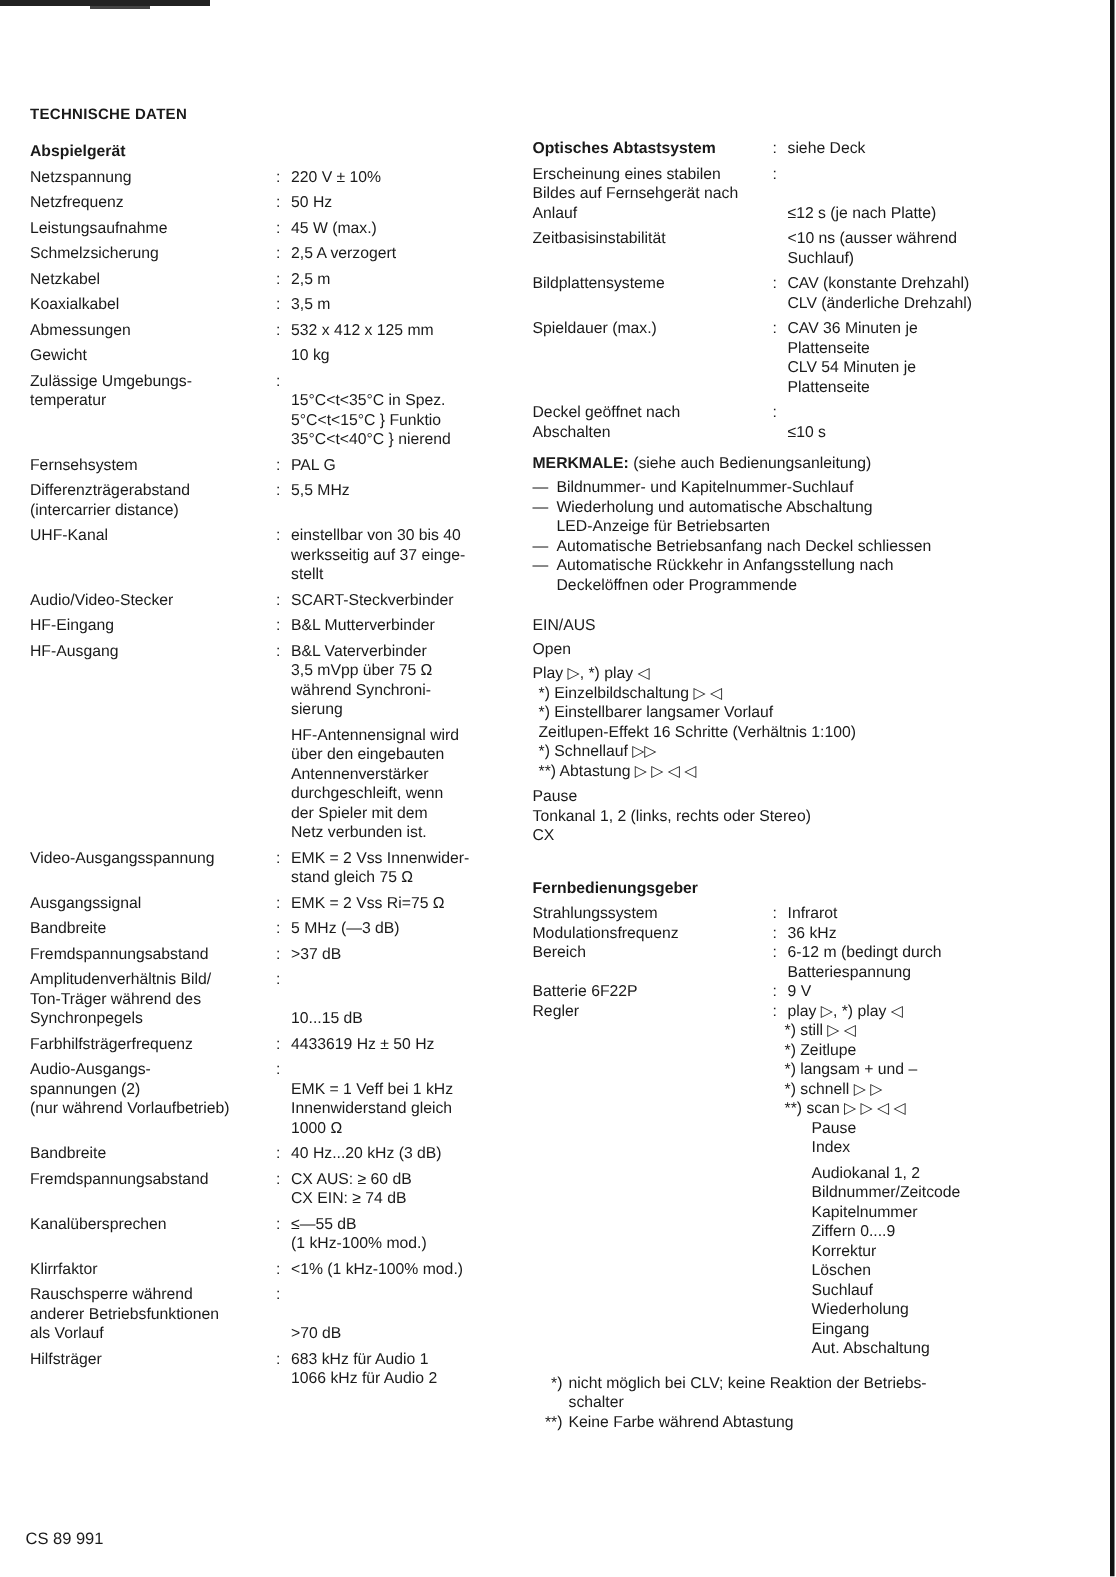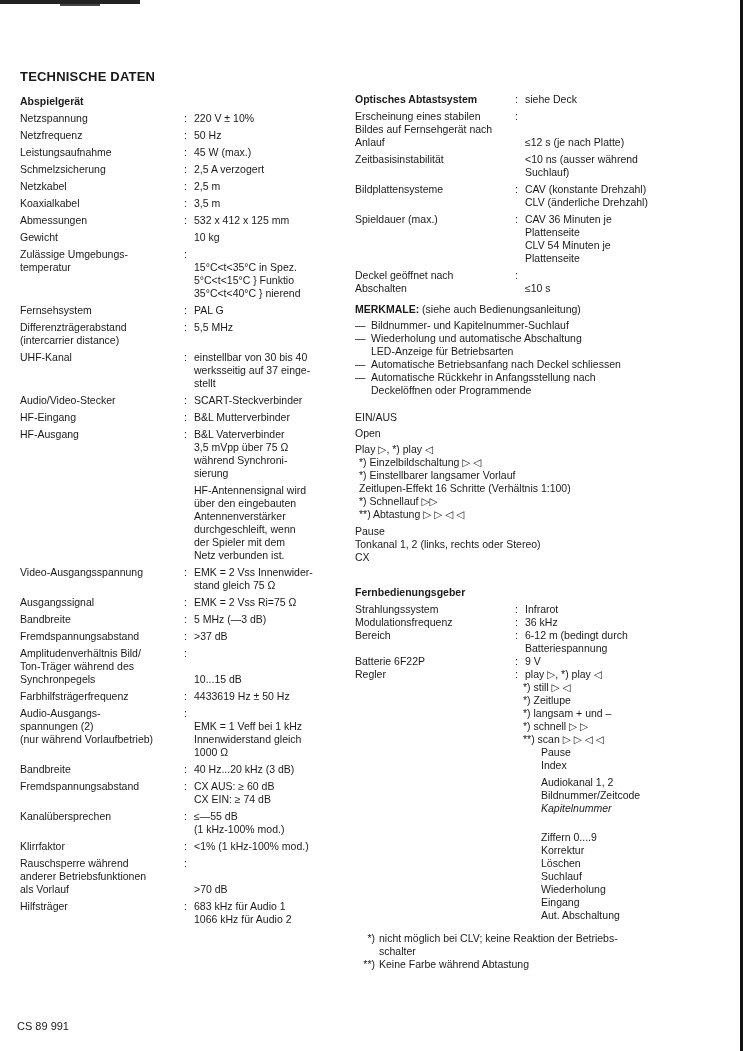--- a/index.html
+++ b/index.html
@@ -1,21 +1,21 @@
 <!DOCTYPE html>
 <html><head>
   <meta charset="utf-8">
   <style>
     html, body { margin:0; padding:0; background:#ffffff; }
     body { width:744px; height:1051px; position:relative; overflow:hidden;
       font-family:"Liberation Sans", sans-serif; color:#1a1a1a; font-size:10.5px; line-height:13px; }
     .scanmark { position:absolute; left:0; top:0; width:140px; height:4px; background:#222; }
     .scanmark2 { position:absolute; left:60px; top:4px; width:40px; height:2px; background:#444; }
     .rborder { position:absolute; left:740px; top:0; width:3px; height:1051px; background:#111; }
-    .doc-title { position:absolute; left:20px; top:70px; font-weight:bold; font-size:13px; letter-spacing:0.2px; }
+    .doc-title { position:absolute; left:20px; top:70px; font-weight:bold; font-size:10px; letter-spacing:0.2px; }
     .col { position:absolute; }
     .col-left { left:20px; top:95px; width:330px; }
     .col-right { left:355px; top:93px; width:380px; }
     .section-head { font-weight:bold; margin-bottom:4px; }
     .row { display:flex; margin-bottom:4px; }
     .row .lbl { width:164px; flex:none; white-space:pre-line; }
     .row .val { flex:1; white-space:pre-line; padding-left:2px; }
     .row .sep { width:8px; flex:none; }
     .col-right .row .lbl { width:160px; }
     .bullet { display:flex; }
@@ -347,21 +347,21 @@
         <div class="plain" style="margin-bottom: 0px;">*) schnell ▷ ▷</div>
         <div class="plain" style="margin-bottom: 0px;">**) scan ▷ ▷ ◁ ◁</div>
       </div>
     <div id="fern-regler-more" style="padding-left:186px">
         <div class="plain" style="margin-bottom: 0px;">Pause</div>
         <div class="plain" style="margin-bottom: 0px;">Index</div>
       </div>
     <div id="fern-regler-more2" style="padding-left:186px; margin-top:4px">
         <div class="plain" style="margin-bottom: 0px;">Audiokanal 1, 2</div>
         <div class="plain" style="margin-bottom: 0px;">Bildnummer/Zeitcode</div>
-        <div class="plain" style="margin-bottom: 16px; font-style: italic;">Kapitelnummer</div>
+        <div class="plain" style="margin-bottom: 0px;">Kapitelnummer</div>
         <div class="plain" style="margin-bottom: 0px;">Ziffern 0....9</div>
         <div class="plain" style="margin-bottom: 0px;">Korrektur</div>
         <div class="plain" style="margin-bottom: 0px;">Löschen</div>
         <div class="plain" style="margin-bottom: 0px;">Suchlauf</div>
         <div class="plain" style="margin-bottom: 0px;">Wiederholung</div>
         <div class="plain" style="margin-bottom: 0px;">Eingang</div>
         <div class="plain" style="margin-bottom: 0px;">Aut. Abschaltung</div>
       </div>
   </div>
 

